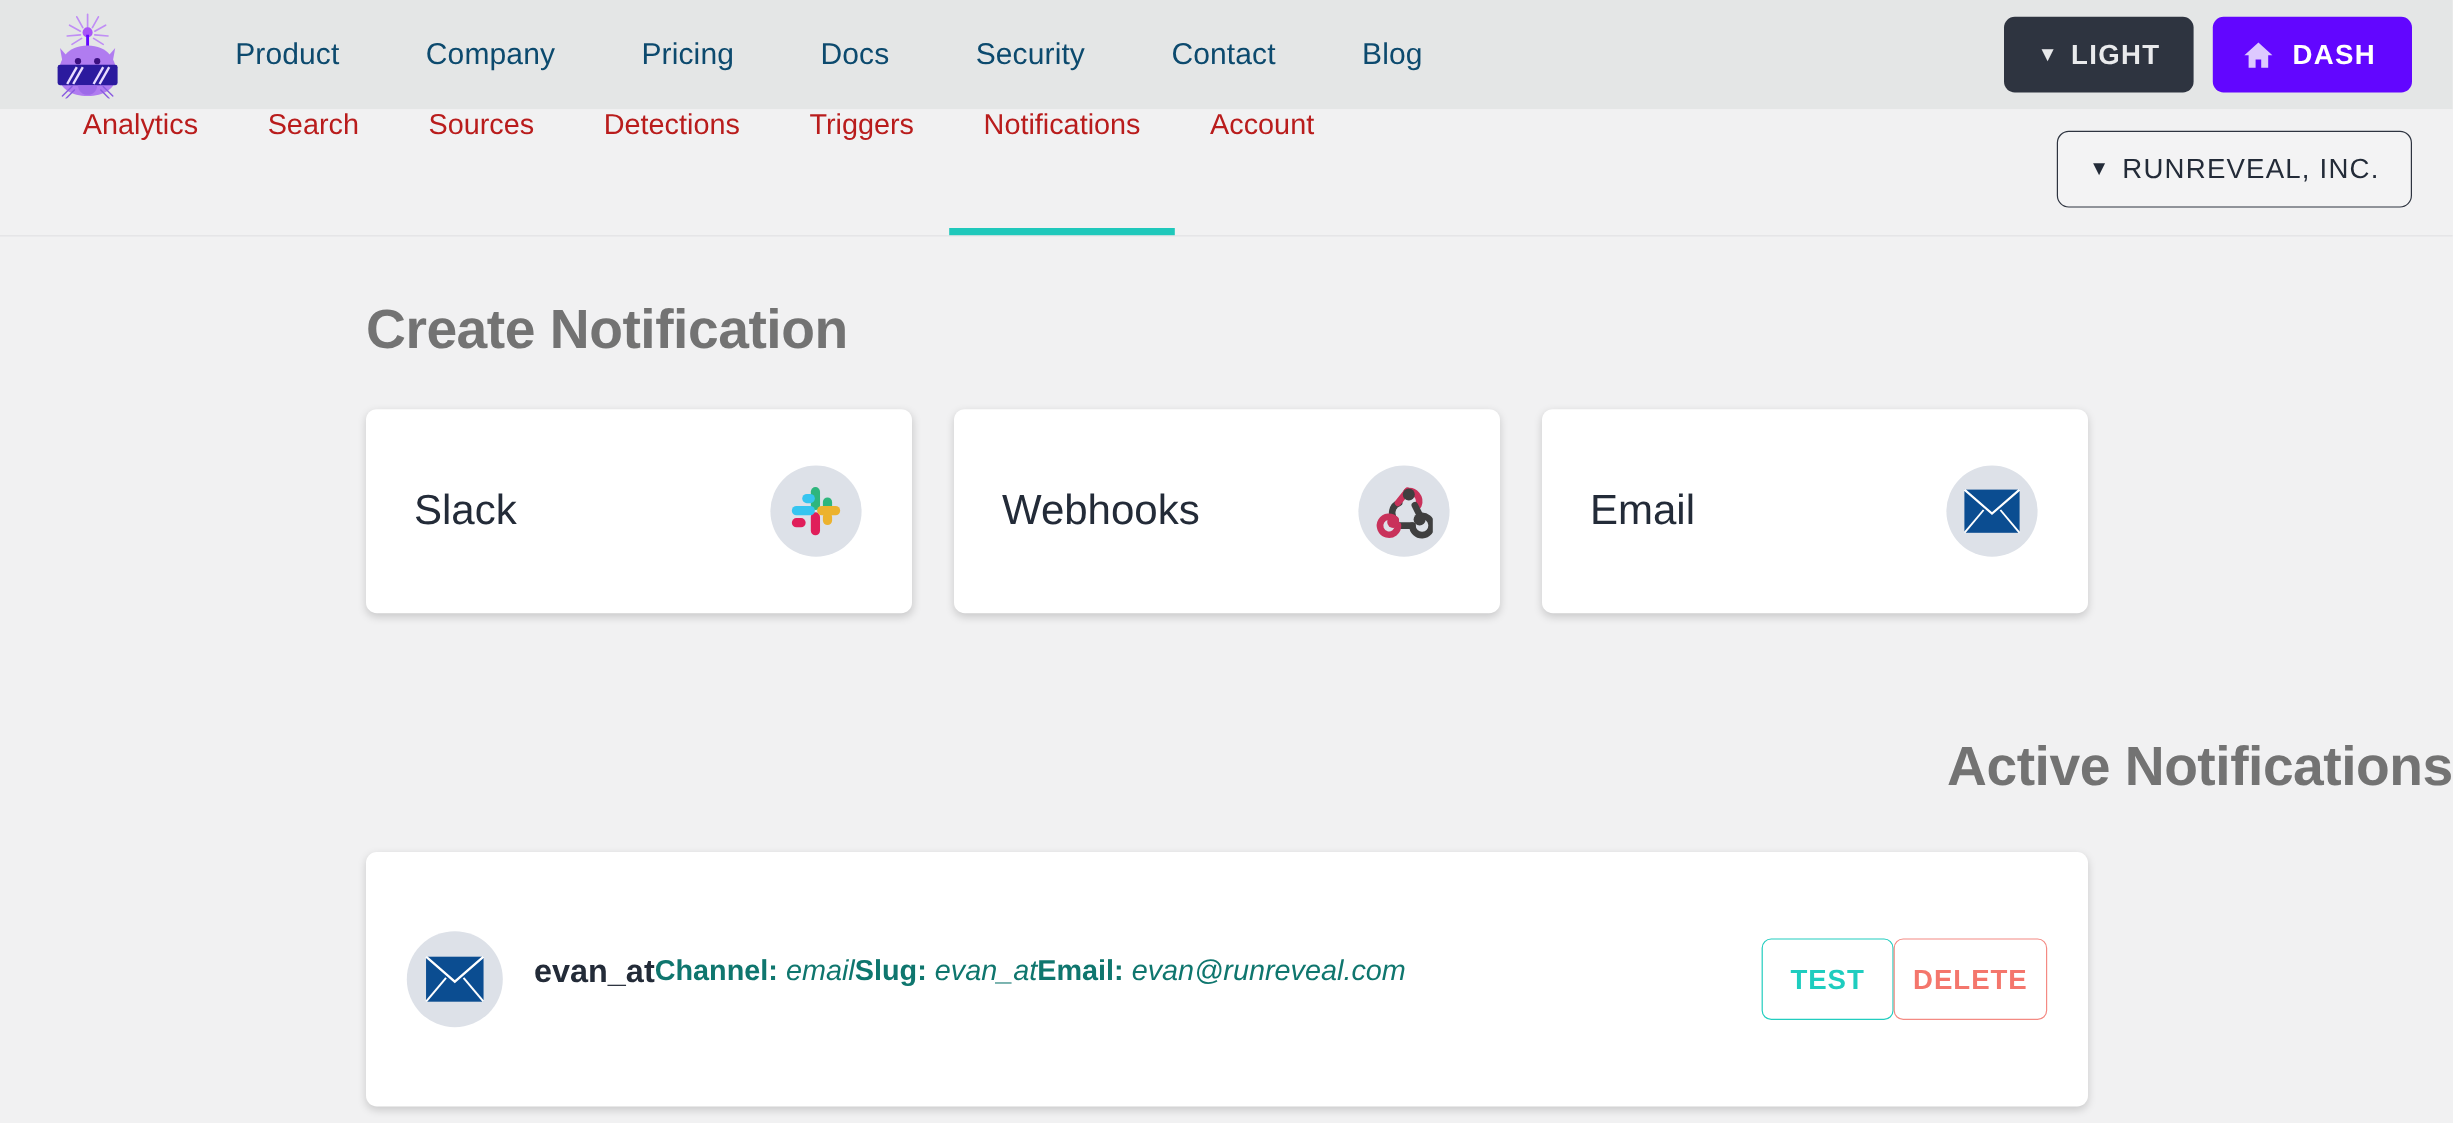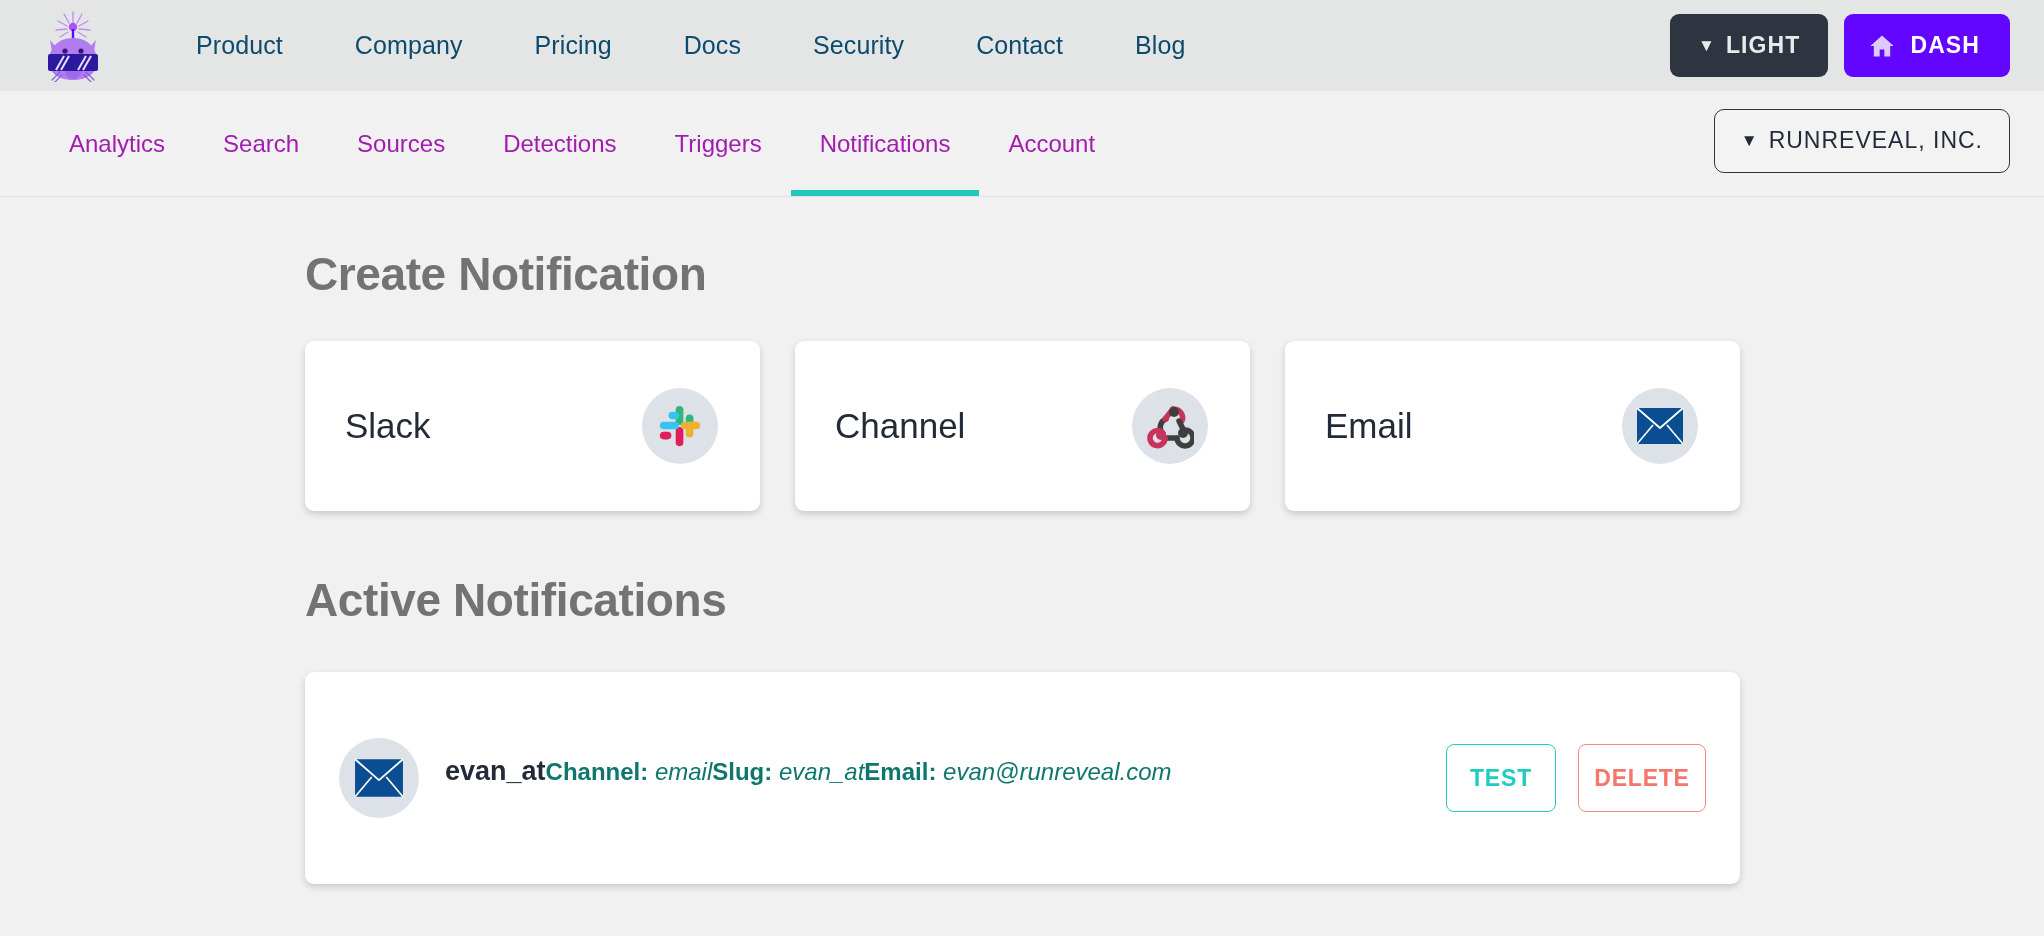--- a/index.html
+++ b/index.html
@@ -82,26 +82,25 @@
     height: 106px;
     background: #f1f1f2;
     display: flex;
     align-items: center;
     padding: 0 34px 0 40px;
     border-bottom: 1px solid #e2e2e4;
   }
   .subnav { display: flex; align-items: flex-start; height: 100%; }
   .subnav-item {
     position: relative;
-    color: #a21caf;
+    color: #b91c1c;
     text-decoration: none;
     font-size: 24px;
     padding: 0 29px;
     display: flex;
-    align-items: center;
     height: 100%;
     white-space: nowrap;
   }
   .subnav-item .underline {
     position: absolute;
     left: 0; right: 0; bottom: 0;
     height: 6px;
     background: #1fc8bb;
     display: none;
   }
@@ -168,21 +167,21 @@
     border-radius: 50%;
     background: #dde1e8;
     display: flex;
     align-items: center;
     justify-content: center;
     flex: 0 0 auto;
   }
   .icon-circle svg { display: block; }
 
   
-  #active-title { padding-top: 62px; }
+  #active-title { padding-top: 100px; text-align: right; }
 
   .notif-list {
     margin-left: 305px;
     margin-top: 45px;
     width: 1435px;
   }
   .notif-card {
     background: #ffffff;
     border-radius: 9px;
     box-shadow: 0 3px 7px rgba(0,0,0,0.17);
@@ -214,21 +213,20 @@
     color: #0f766e;
     line-height: 32px;
   }
   .notif-field em {
     font-weight: normal;
     font-style: italic;
   }
   .notif-actions {
     margin-left: auto;
     display: flex;
-    gap: 22px;
   }
   .btn-test, .btn-delete {
     width: 110px;
     height: 68px;
     border-radius: 8px;
     background: #ffffff;
     font-size: 23px;
     font-weight: bold;
     letter-spacing: .8px;
     cursor: pointer;
@@ -358,21 +356,21 @@
           <rect x="30" y="25" width="8" height="11" rx="4" fill="#ecb22e"></rect>
           <rect x="3" y="19.5" width="20" height="8" rx="4" fill="#36c5f0"></rect>
           <rect x="12" y="9" width="11" height="8" rx="4" fill="#36c5f0"></rect>
           <rect x="25" y="19.5" width="20" height="8" rx="4" fill="#ecb22e"></rect>
           <rect x="3" y="30" width="12" height="8" rx="4" fill="#e01e5a"></rect>
         </svg>
       </span>
     </div>
 
     <div class="channel-card">
-      <span class="label">Channel</span>
+      <span class="label">Webhooks</span>
       <span class="icon-circle">
         <svg width="48" height="48" viewBox="0 0 48 48">
           <g fill="none" stroke-width="5.5" stroke-linecap="round">
             <path d="M17 32 A9 9 0 0 1 20 17" stroke="#3f3f3f"></path>
             <path d="M19 17 L27 7" stroke="#c9325b"></path>
             <path d="M26.5 7.5 A8.5 8.5 0 0 1 36 19" stroke="#c9325b"></path>
             <path d="M33 19 L38 29" stroke="#3f3f3f"></path>
             <path d="M38 28 A8 8 0 1 1 31 36" stroke="#3f3f3f"></path>
             <path d="M31 36 L19 36" stroke="#3f3f3f"></path>
             <path d="M19 36 A7.5 7.5 0 1 1 17 31" stroke="#c9325b"></path>

